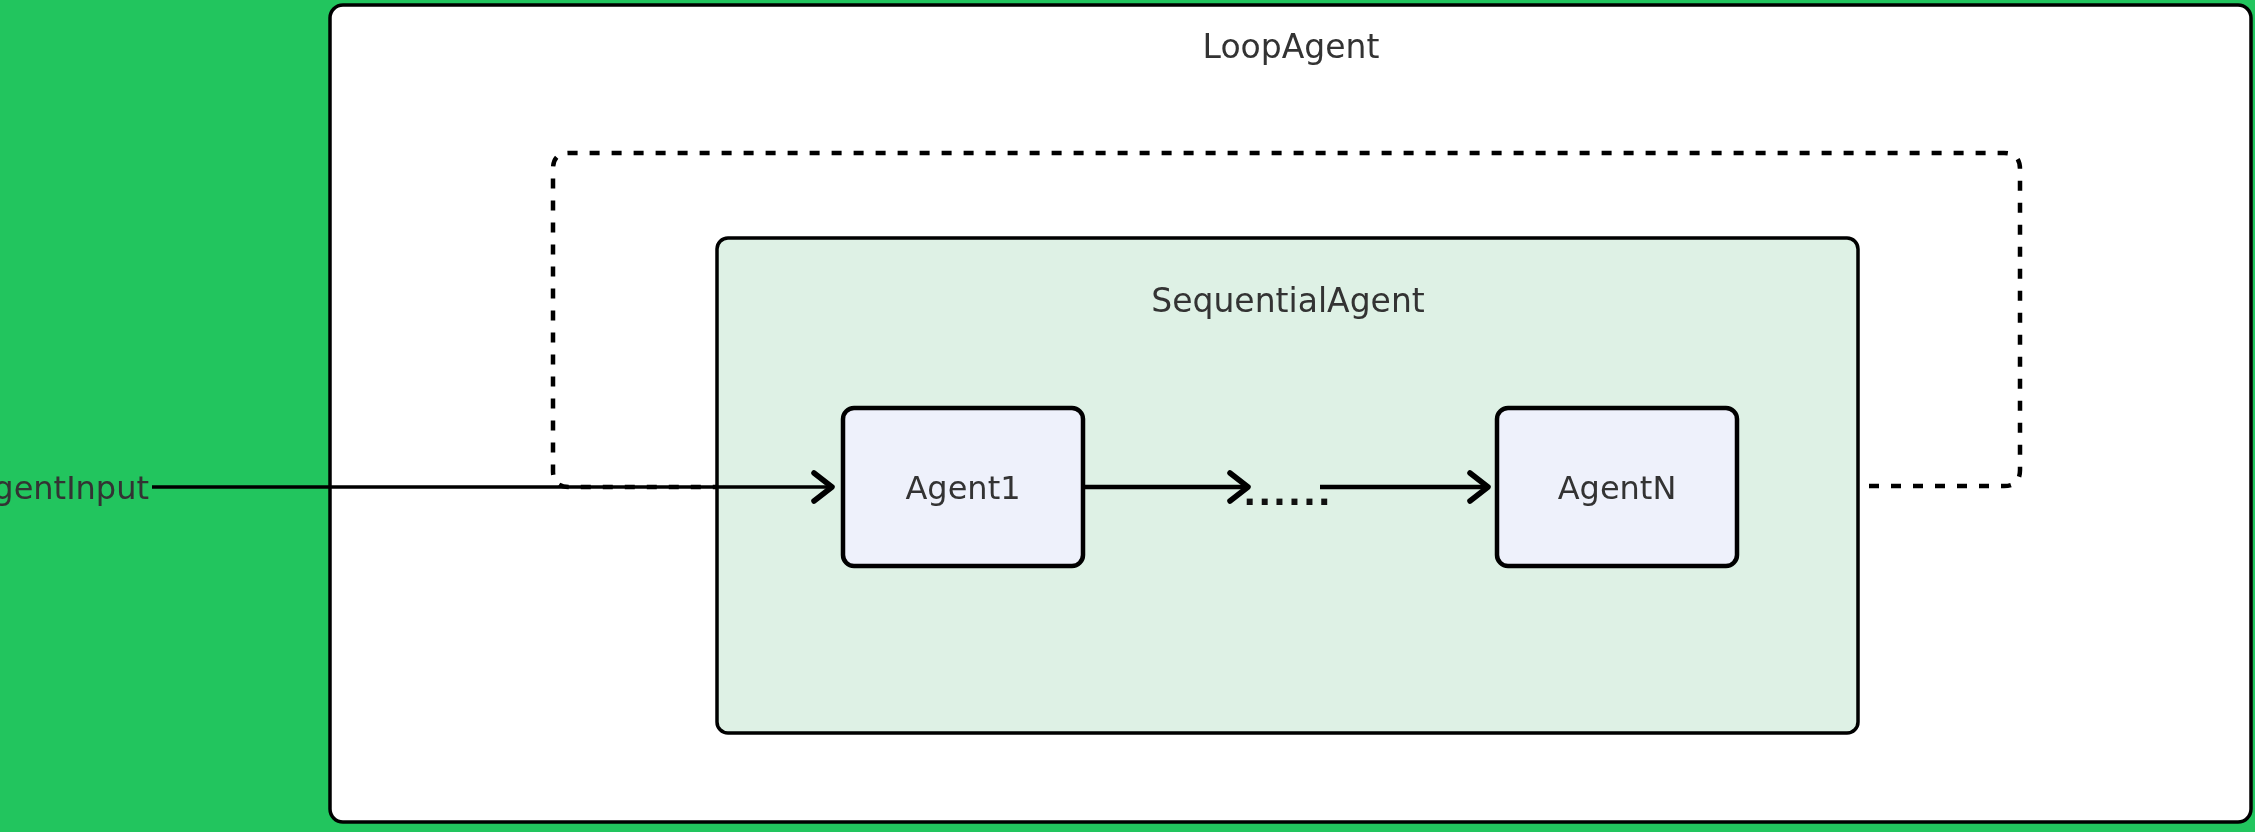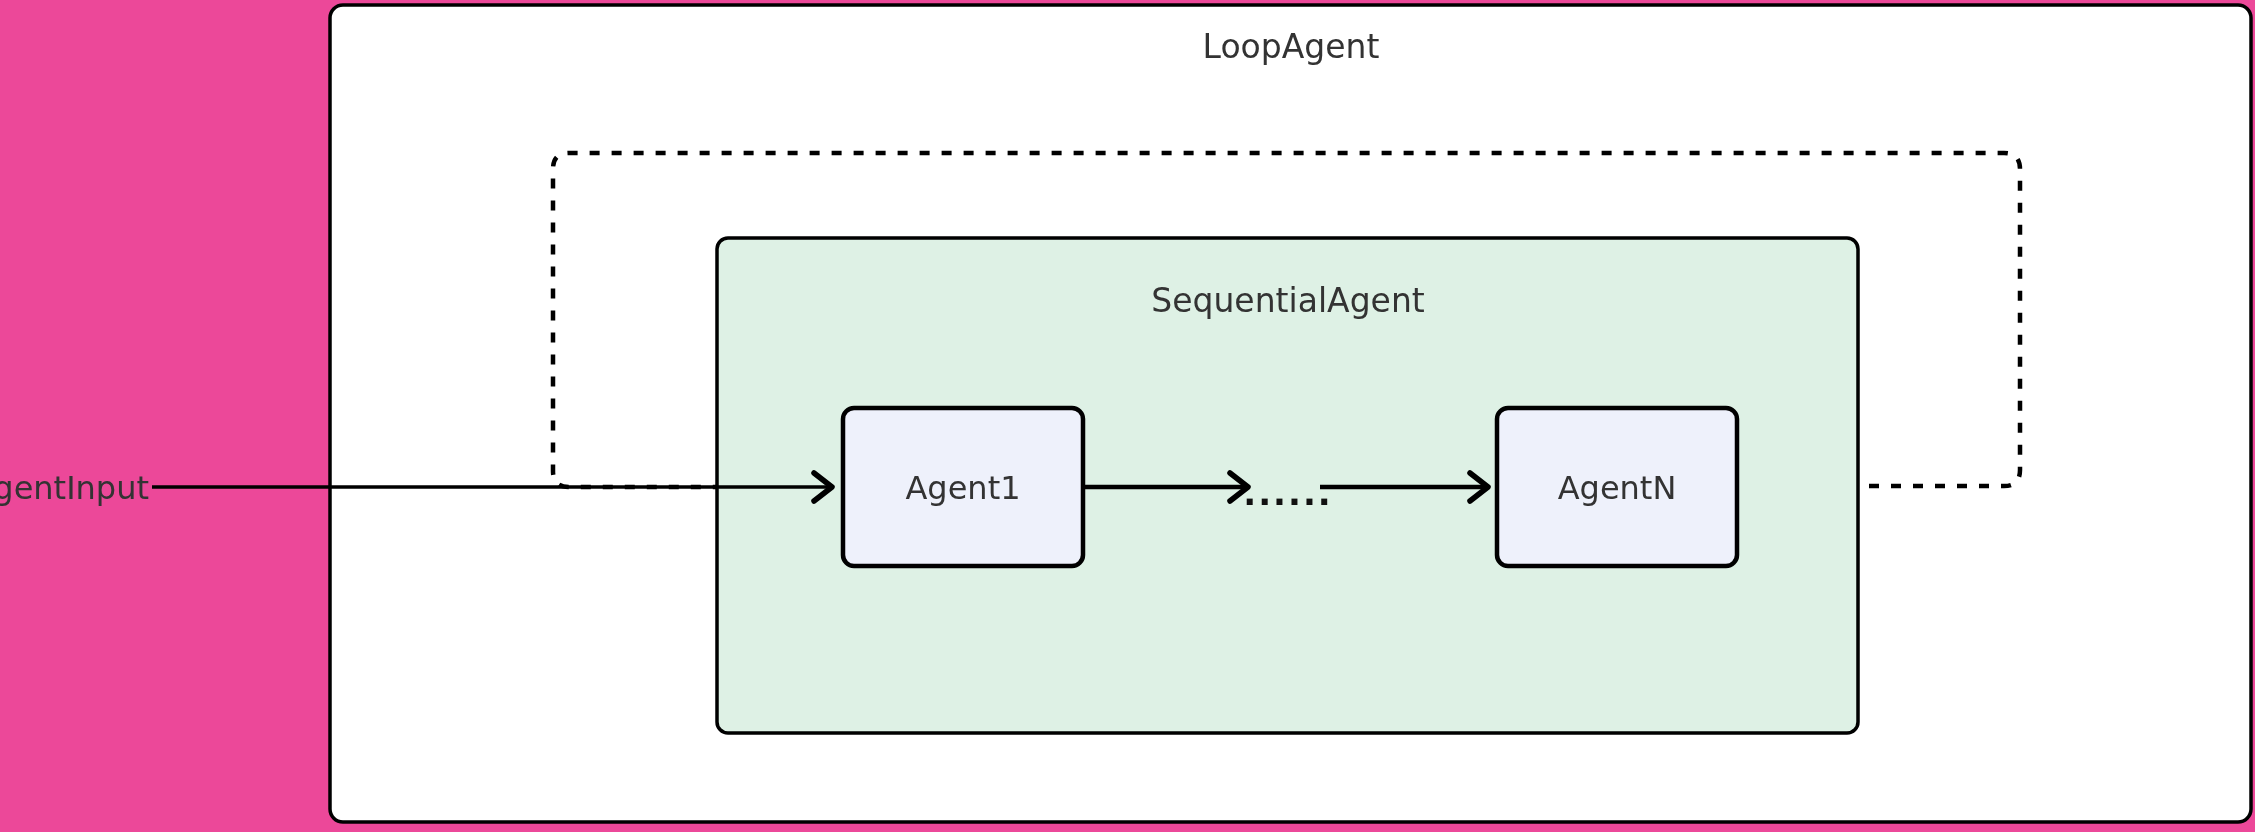--- a/index.html
+++ b/index.html
@@ -8,21 +8,21 @@
     background: #ffffff;
     width: 2256px;
     height: 832px;
     overflow: hidden;
     font-family: "DejaVu Sans", sans-serif;
   }
   .diagram-wrap {
     position: relative;
     width: 2255px;
     height: 832px;
-    background: #ec4899;
+    background: #22c55e;
   }
   svg { display: block; }
   .container-rect {
     fill: #ffffff;
     stroke: #000000;
     stroke-width: 3.5;
   }
   .subgraph-rect {
     stroke: #000000;
     stroke-width: 3.5;

